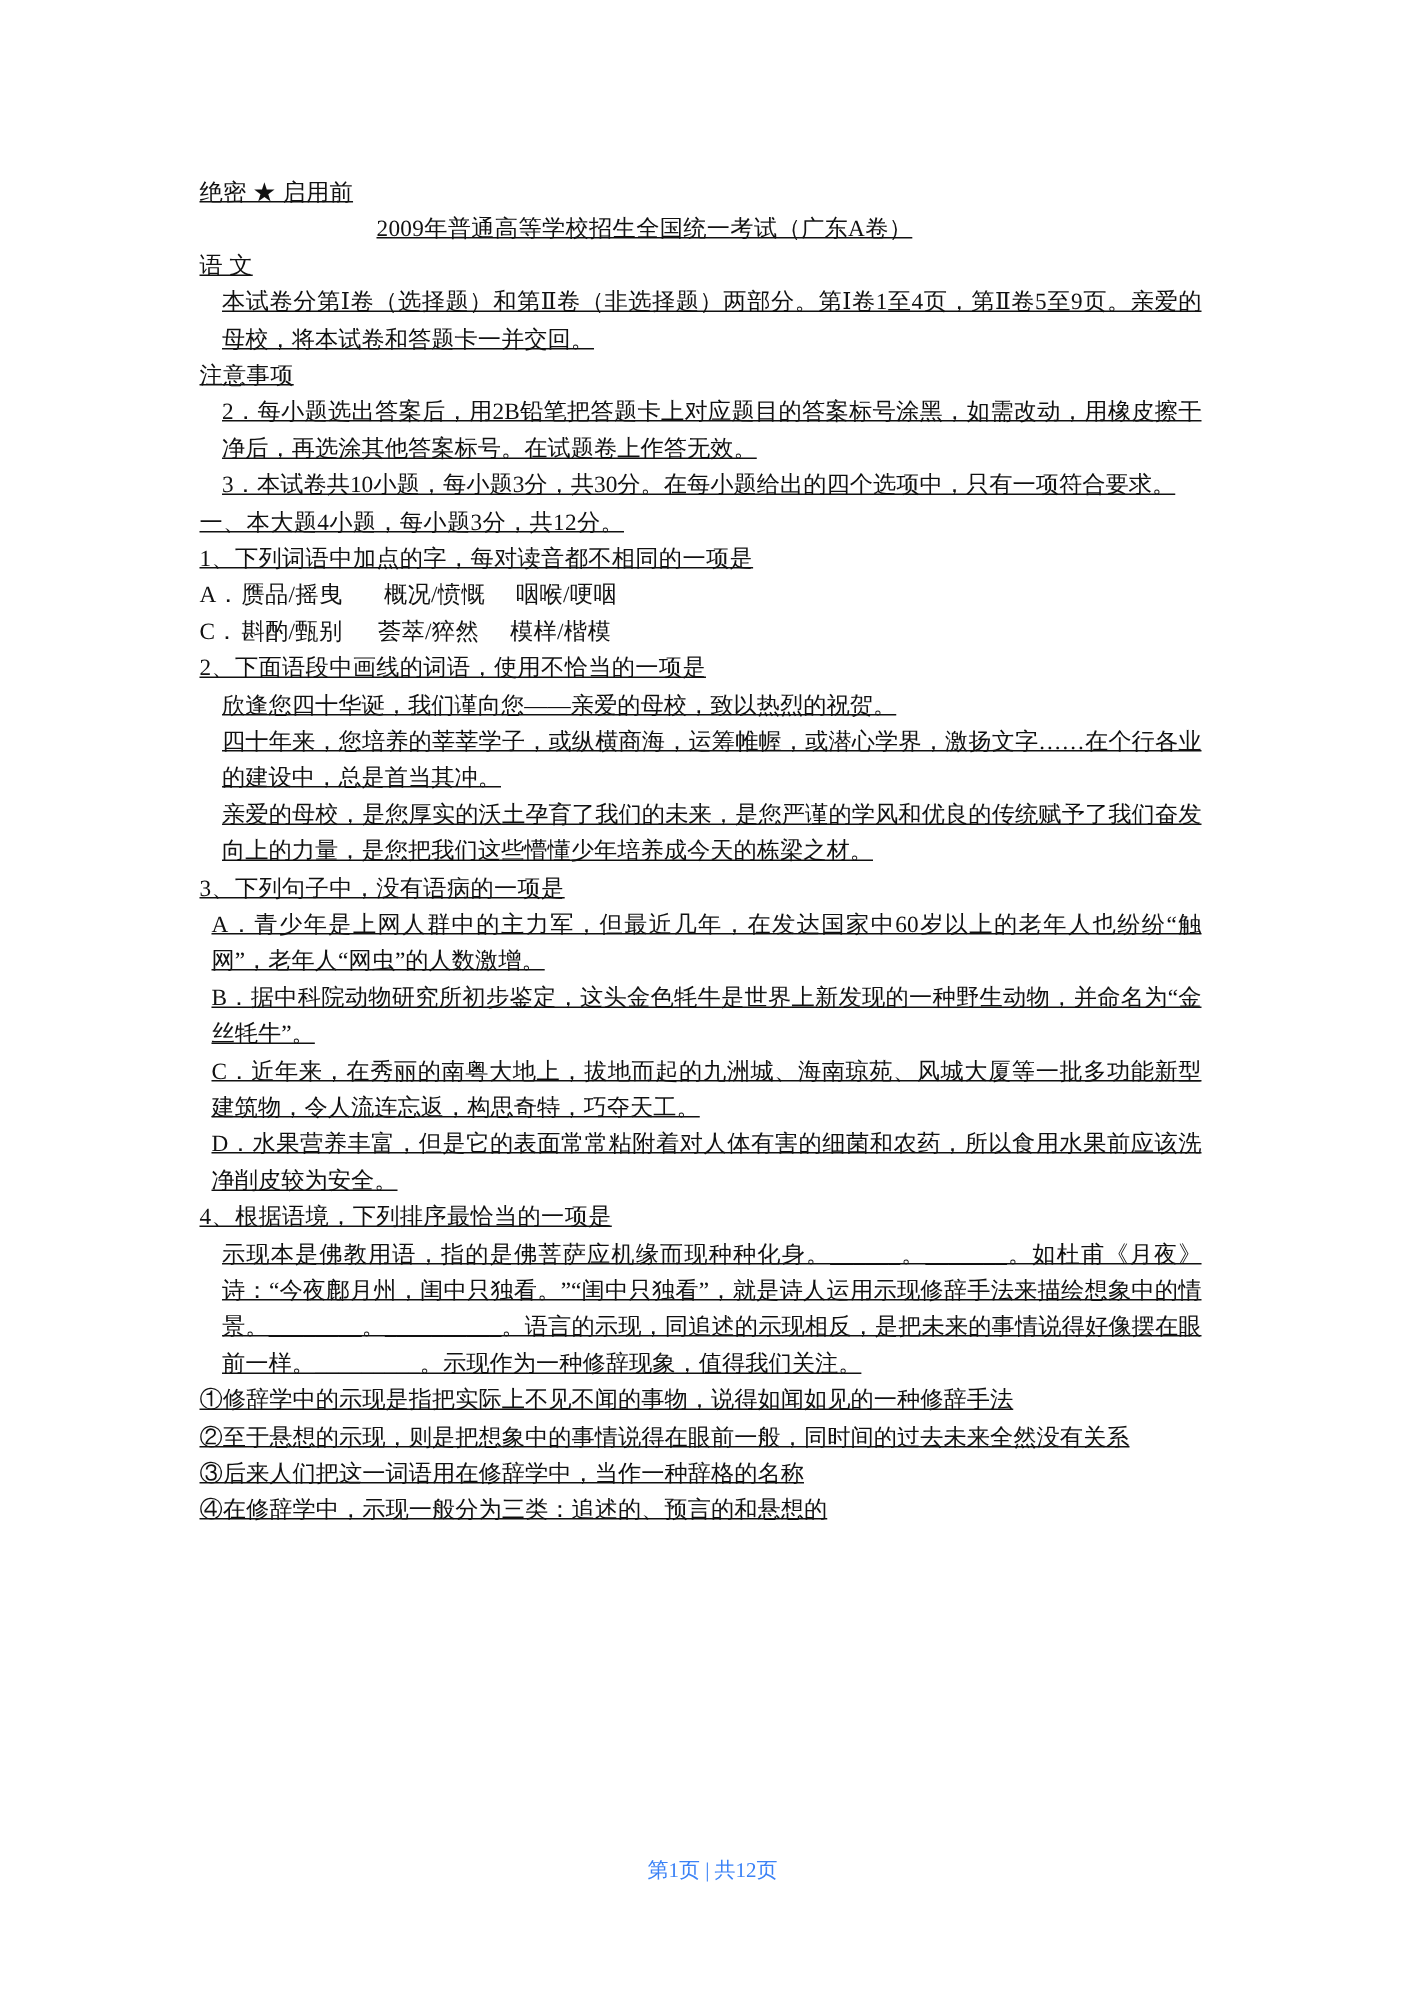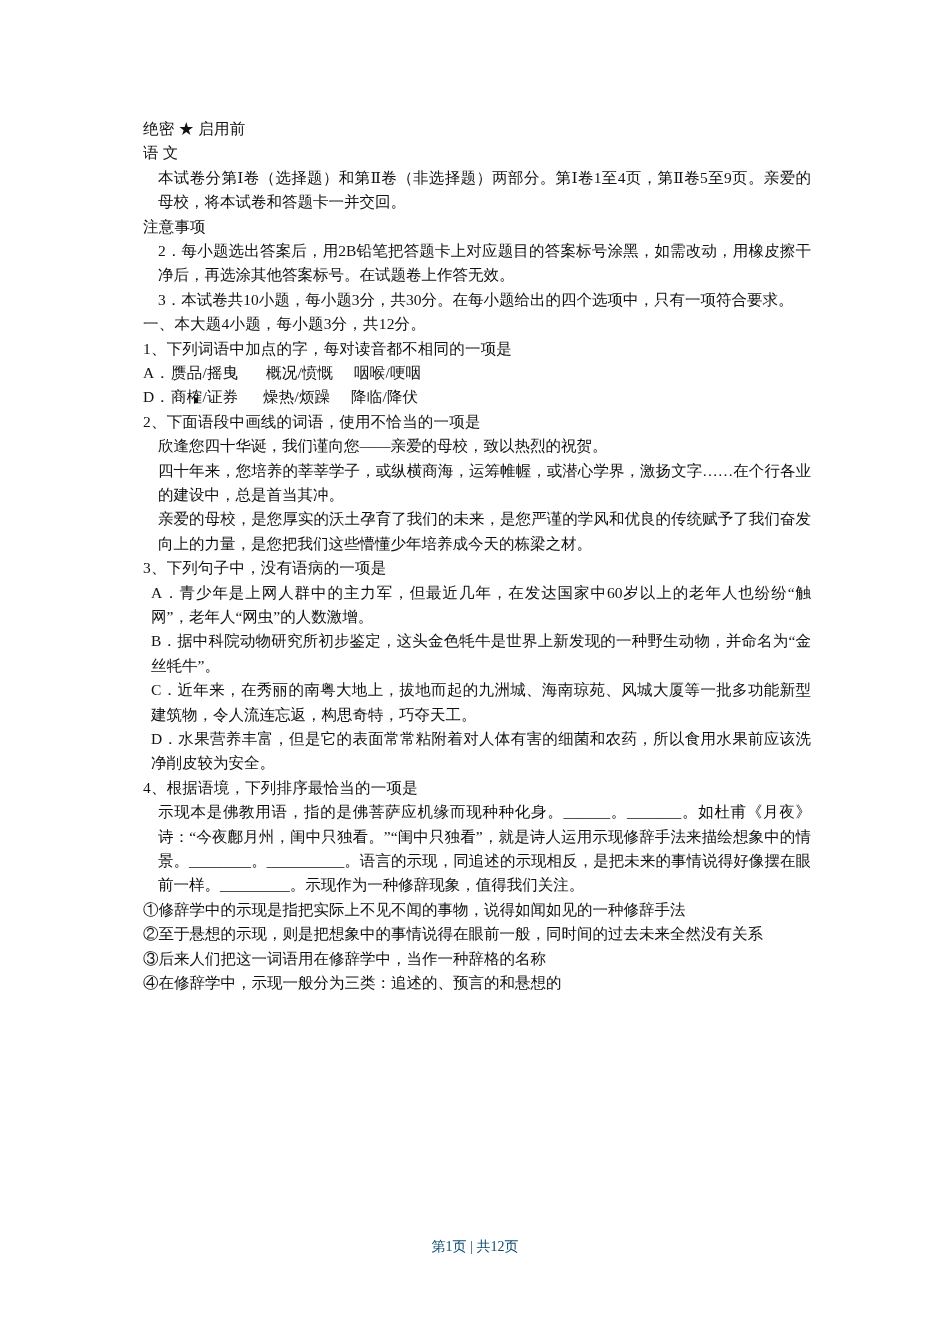--- a/index.html
+++ b/index.html
@@ -1,45 +1,46 @@
 <!DOCTYPE html>
 <html><head>
 <meta charset="utf-8">
 <style>
   html, body { margin: 0; padding: 0; background: #ffffff; }
   body { width: 950px; height: 1344px; position: relative; overflow: hidden;
          font-family: "Liberation Serif", "DejaVu Serif", serif; color: #111; }
-  .page { position: absolute; left: 143px; top: 117px; width: 668px; }
+  .page { position: absolute; left: 133px; top: 117px; width: 668px; text-decoration: underline; }
   .line { font-size: 15.5px; line-height: 24.4px; height: 24.4px; white-space: nowrap; letter-spacing: 0.2px; }
   .wrap { font-size: 15.5px; line-height: 24.4px; text-align: justify; text-align-last: left; }
   .indent1 { padding-left: 8px; }
   .indent2 { padding-left: 15px; }
   .title { padding-left: 118px; }
   .opts span { display: inline-block; }
   .footer { position: absolute; top: 1238px; left: 0; width: 950px; text-align: center;
-            font-size: 14px; color: #0c4a6e; }
+            font-size: 14px; color: #3b82f6; }
 </style>
 </head>
 <body>
 
 <div class="page">
   <div class="line">绝密 ★ 启用前</div>
+  <div class="line title">2009年普通高等学校招生全国统一考试（广东A卷）</div>
   <div class="line">语 文</div>
   <div class="wrap indent2">本试卷分第Ⅰ卷（选择题）和第Ⅱ卷（非选择题）两部分。第Ⅰ卷1至4页，第Ⅱ卷5至9页。亲爱的母校，将本试卷和答题卡一并交回。</div>
   <div class="line">注意事项</div>
   <div class="wrap indent2">2．每小题选出答案后，用2B铅笔把答题卡上对应题目的答案标号涂黑，如需改动，用橡皮擦干净后，再选涂其他答案标号。在试题卷上作答无效。</div>
   <div class="wrap indent2">3．本试卷共10小题，每小题3分，共30分。在每小题给出的四个选项中，只有一项符合要求。</div>
   <div class="line">一、本大题4小题，每小题3分，共12分。</div>
 
   <div class="line">1、下列词语中加点的字，每对读音都不相同的一项是</div>
   <div class="line opts">
     <span style="width:28px">A．</span><span style="width:95px">赝品/摇曳</span><span style="width:88px">概况/愤慨</span><span>咽喉/哽咽</span>
   </div>
   <div class="line opts">
-    <span style="width:28px">D．</span><span style="width:92px">商榷/证券</span><span style="width:88px">燥热/烦躁</span><span>降临/降伏</span>
+    <span style="width:28px">C．</span><span style="width:91px">斟酌/甄别</span><span style="width:88px">荟萃/猝然</span><span>模样/楷模</span>
   </div>
 
   <div class="line">2、下面语段中画线的词语，使用不恰当的一项是</div>
   <div class="wrap indent2">欣逢您四十华诞，我们谨向您——亲爱的母校，致以热烈的祝贺。</div>
   <div class="wrap indent2">四十年来，您培养的莘莘学子，或纵横商海，运筹帷幄，或潜心学界，激扬文字……在个行各业的建设中，总是首当其冲。</div>
   <div class="wrap indent2">亲爱的母校，是您厚实的沃土孕育了我们的未来，是您严谨的学风和优良的传统赋予了我们奋发向上的力量，是您把我们这些懵懂少年培养成今天的栋梁之材。</div>
 
   <div class="line">3、下列句子中，没有语病的一项是</div>
   <div class="wrap indent1">A．青少年是上网人群中的主力军，但最近几年，在发达国家中60岁以上的老年人也纷纷“触网”，老年人“网虫”的人数激增。</div>
   <div class="wrap indent1">B．据中科院动物研究所初步鉴定，这头金色牦牛是世界上新发现的一种野生动物，并命名为“金丝牦牛”。</div>

